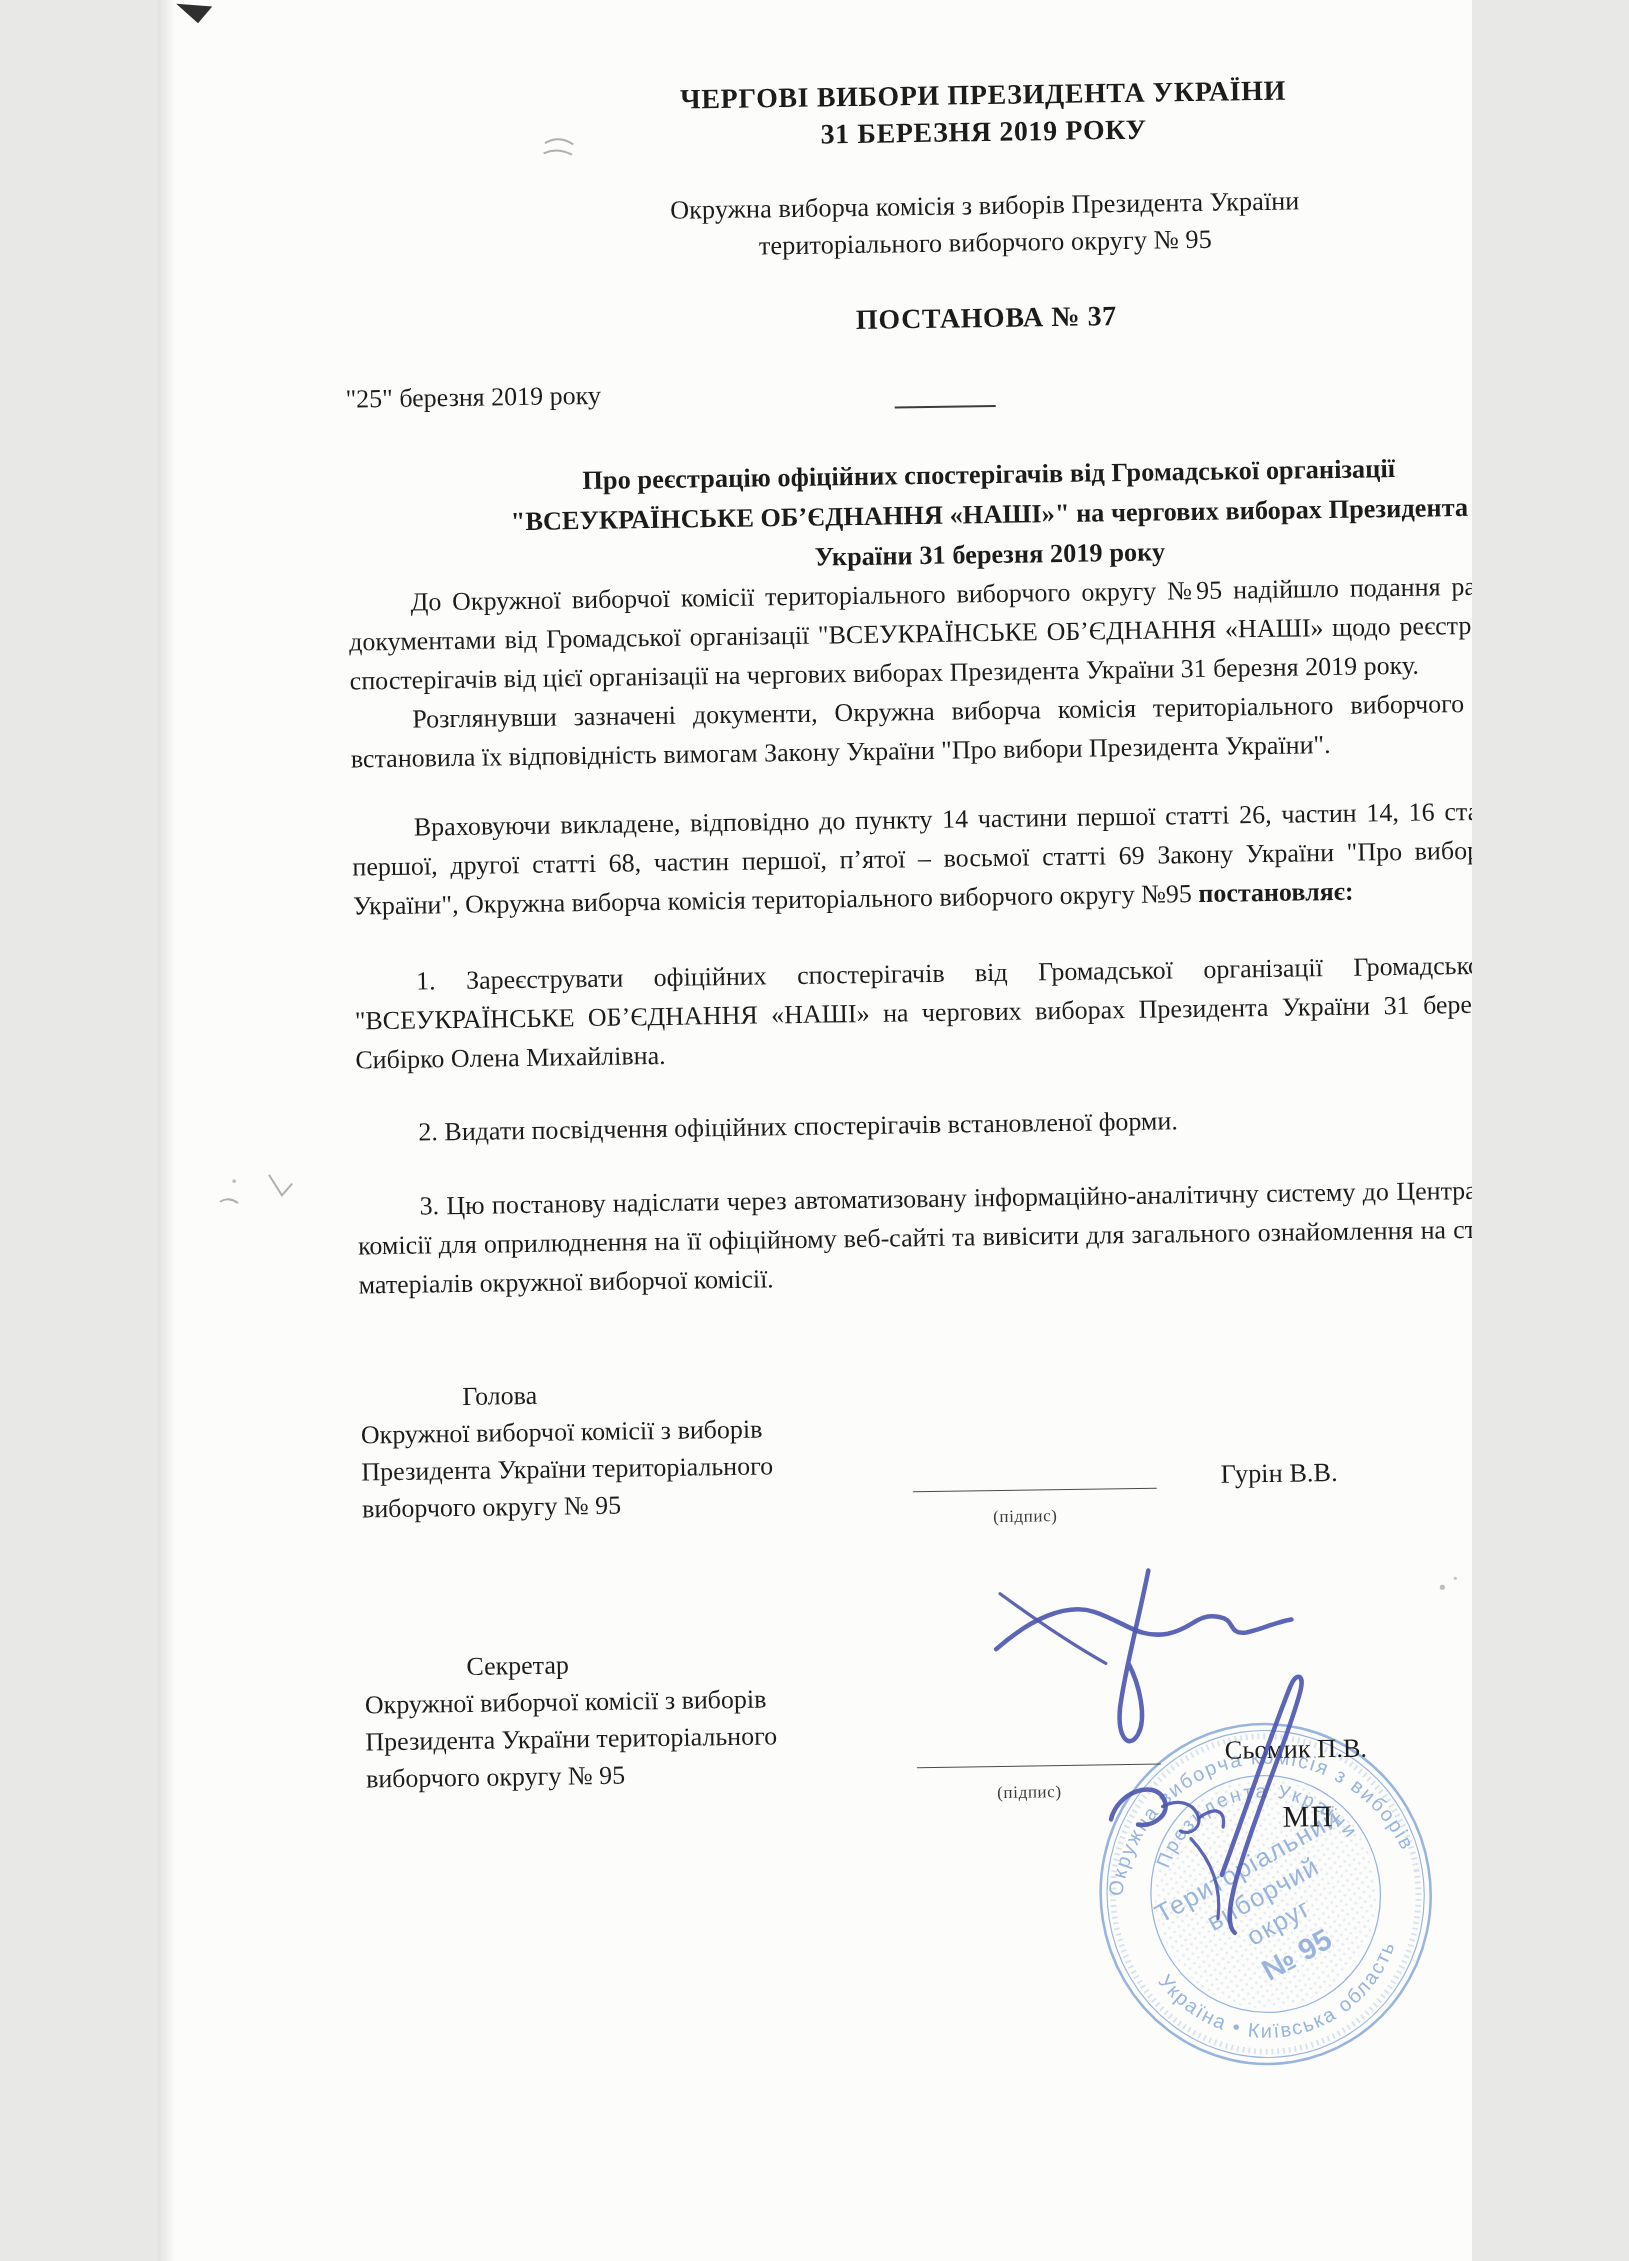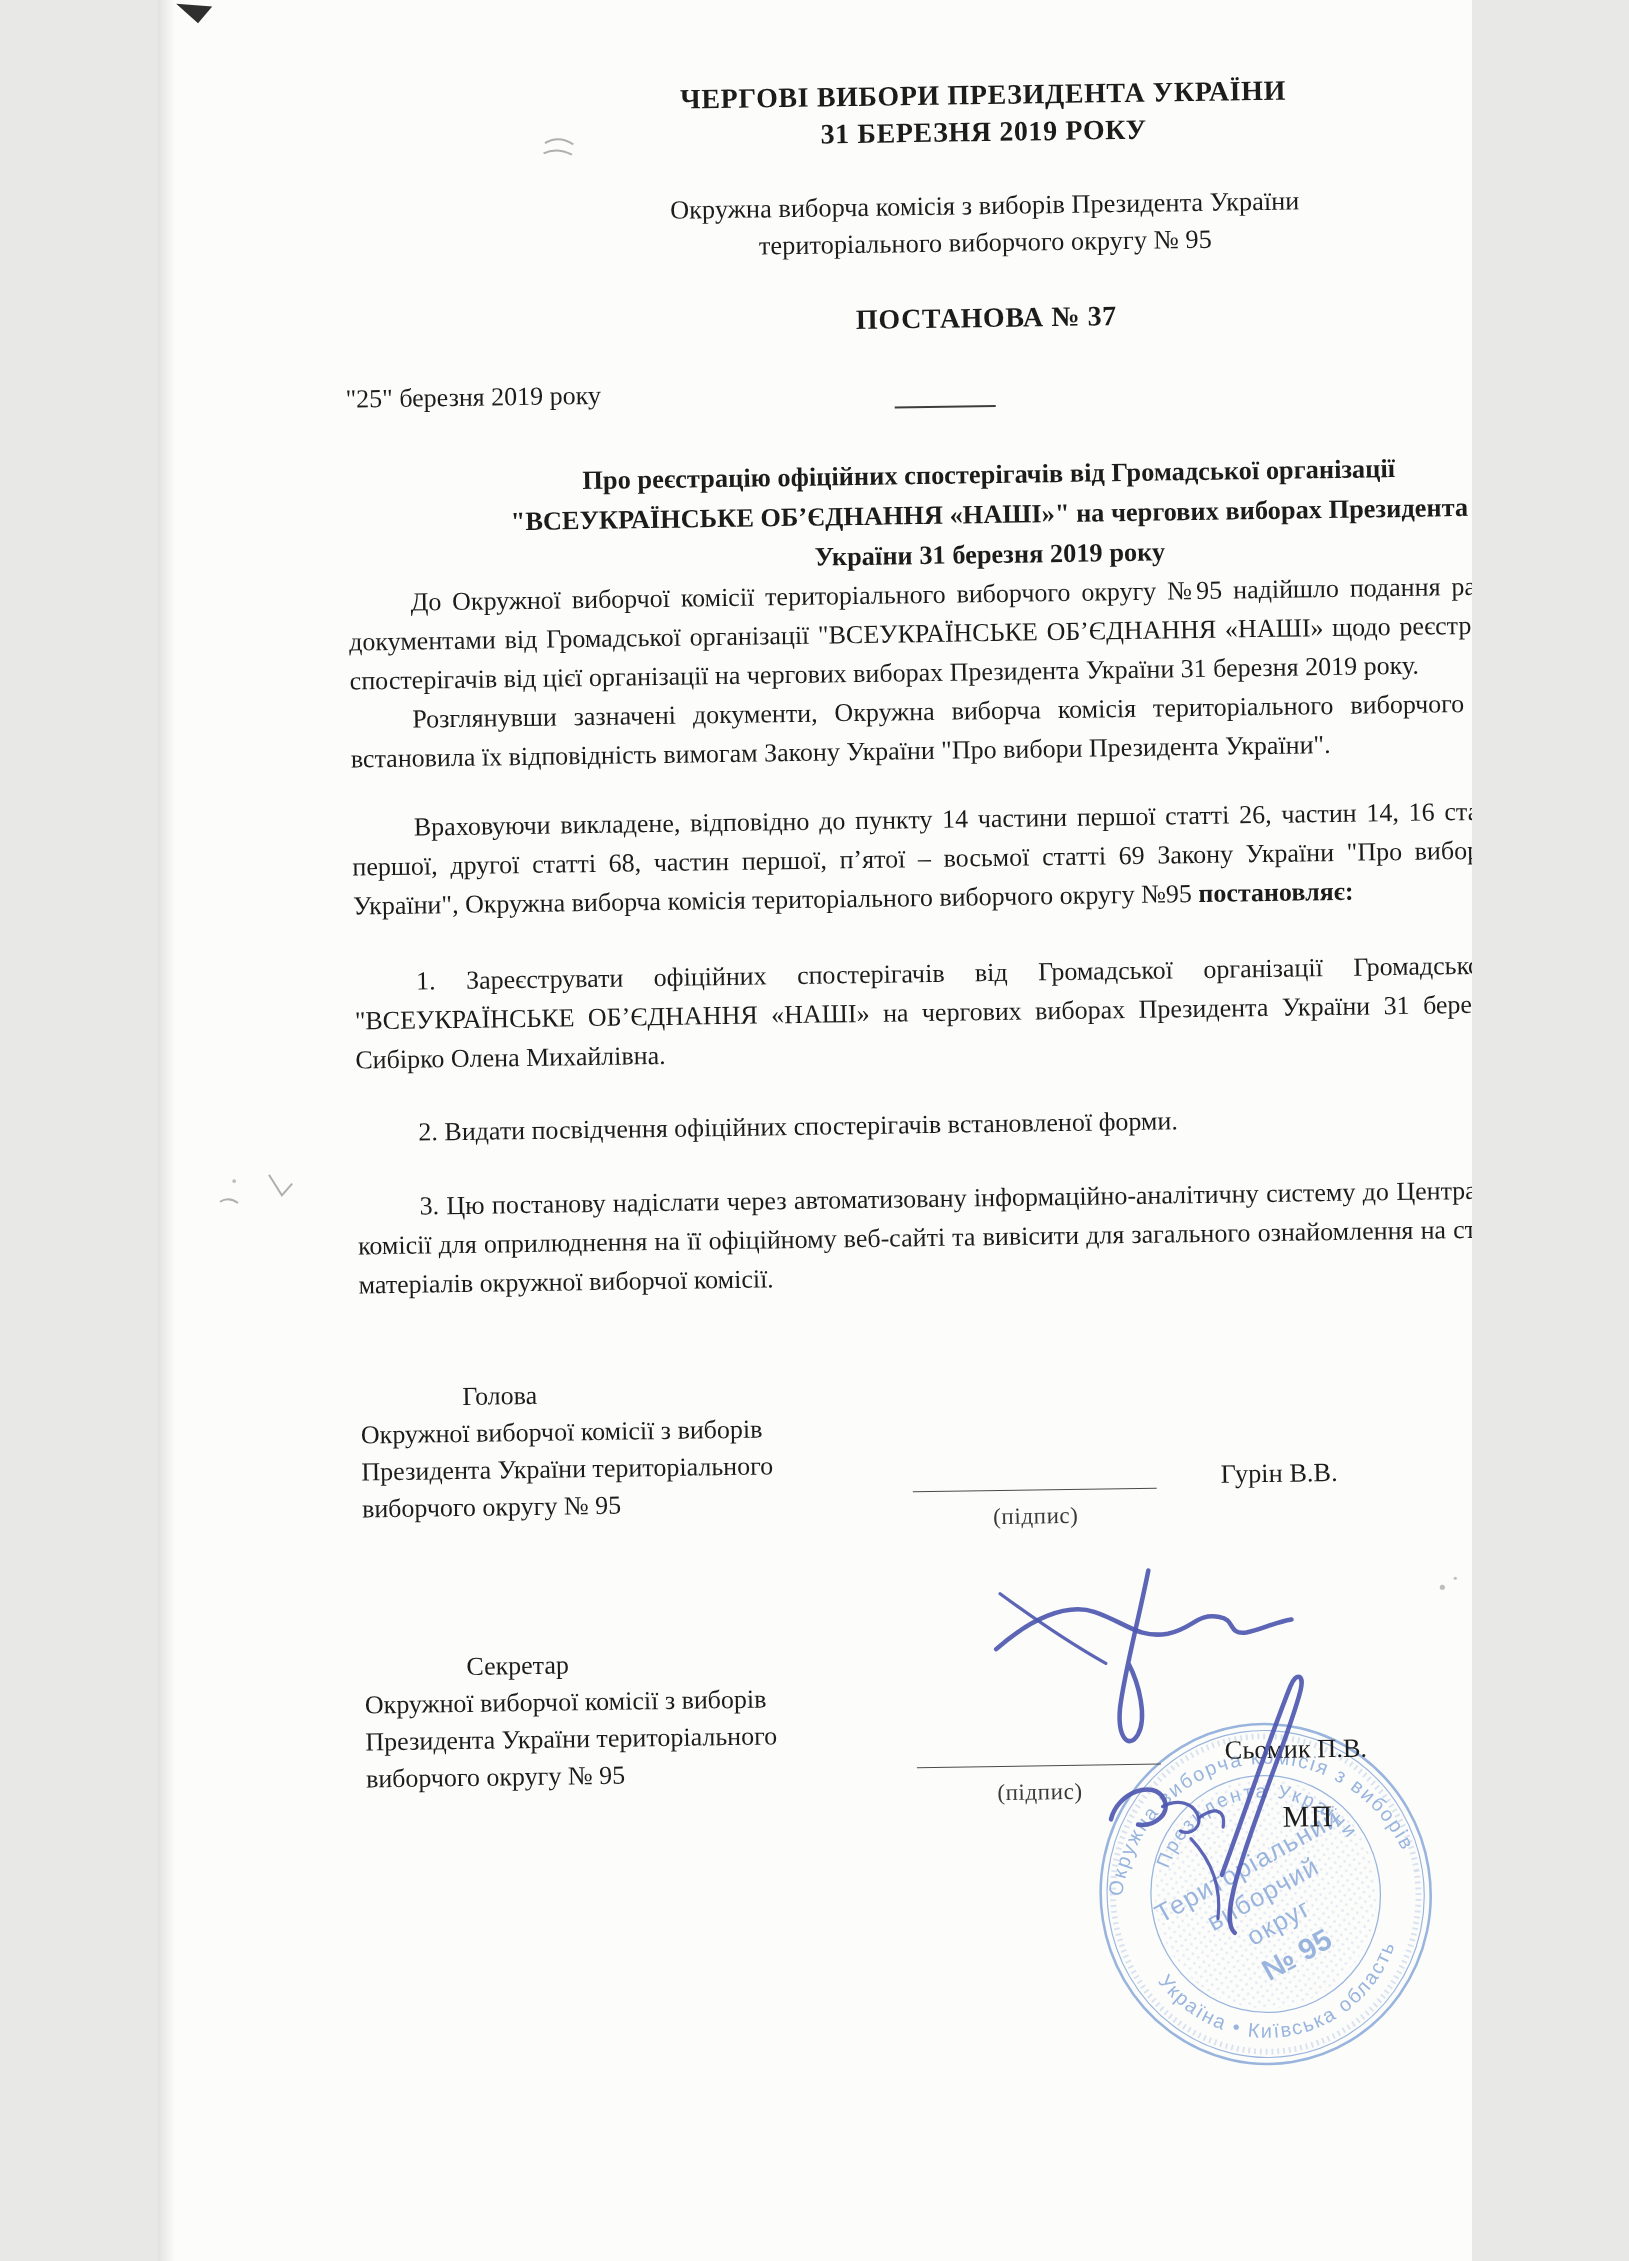--- a/index.html
+++ b/index.html
@@ -34,21 +34,21 @@
   p.para3{margin-top:30px;}
   p.item1{margin-top:37px;}
   p.item2{margin-top:34px;}
   p.item3{margin-top:35px;}
   .sig-block{position:relative;margin-top:75px;height:153px;font-size:26px;line-height:37px;}
   .sig-block.second{margin-top:117px;}
   .sig-block .role1{text-indent:102px;}
   .sigline{position:absolute;left:551px;width:244px;border-bottom:1.9px solid #4a4a4a;}
   .sig-block.first .sigline{top:120px;}
   .sig-block.second .sigline{top:126px;}
-  .sig-label{position:absolute;left:631px;font-size:23px;color:#3a3a3a;letter-spacing:0.6px;}
+  .sig-label{position:absolute;left:631px;font-size:17px;color:#3a3a3a;letter-spacing:0.6px;}
   .sig-block.first .sig-label{top:128px;}
   .sig-block.second .sig-label{top:134px;}
   .sig-name{position:absolute;left:859px;font-size:26.4px;}
   .sig-block.first .sig-name{top:89px;}
   .sig-block.second .sig-name{top:95px;}
   .mp{position:absolute;left:916px;top:162px;font-size:30px;letter-spacing:1.3px;}
   
   .stamp{
     position:absolute;left:927px;top:1707px;width:362px;height:370px;
     transform:rotate(-9deg);opacity:.82;z-index:2;color:var(--stamp);

